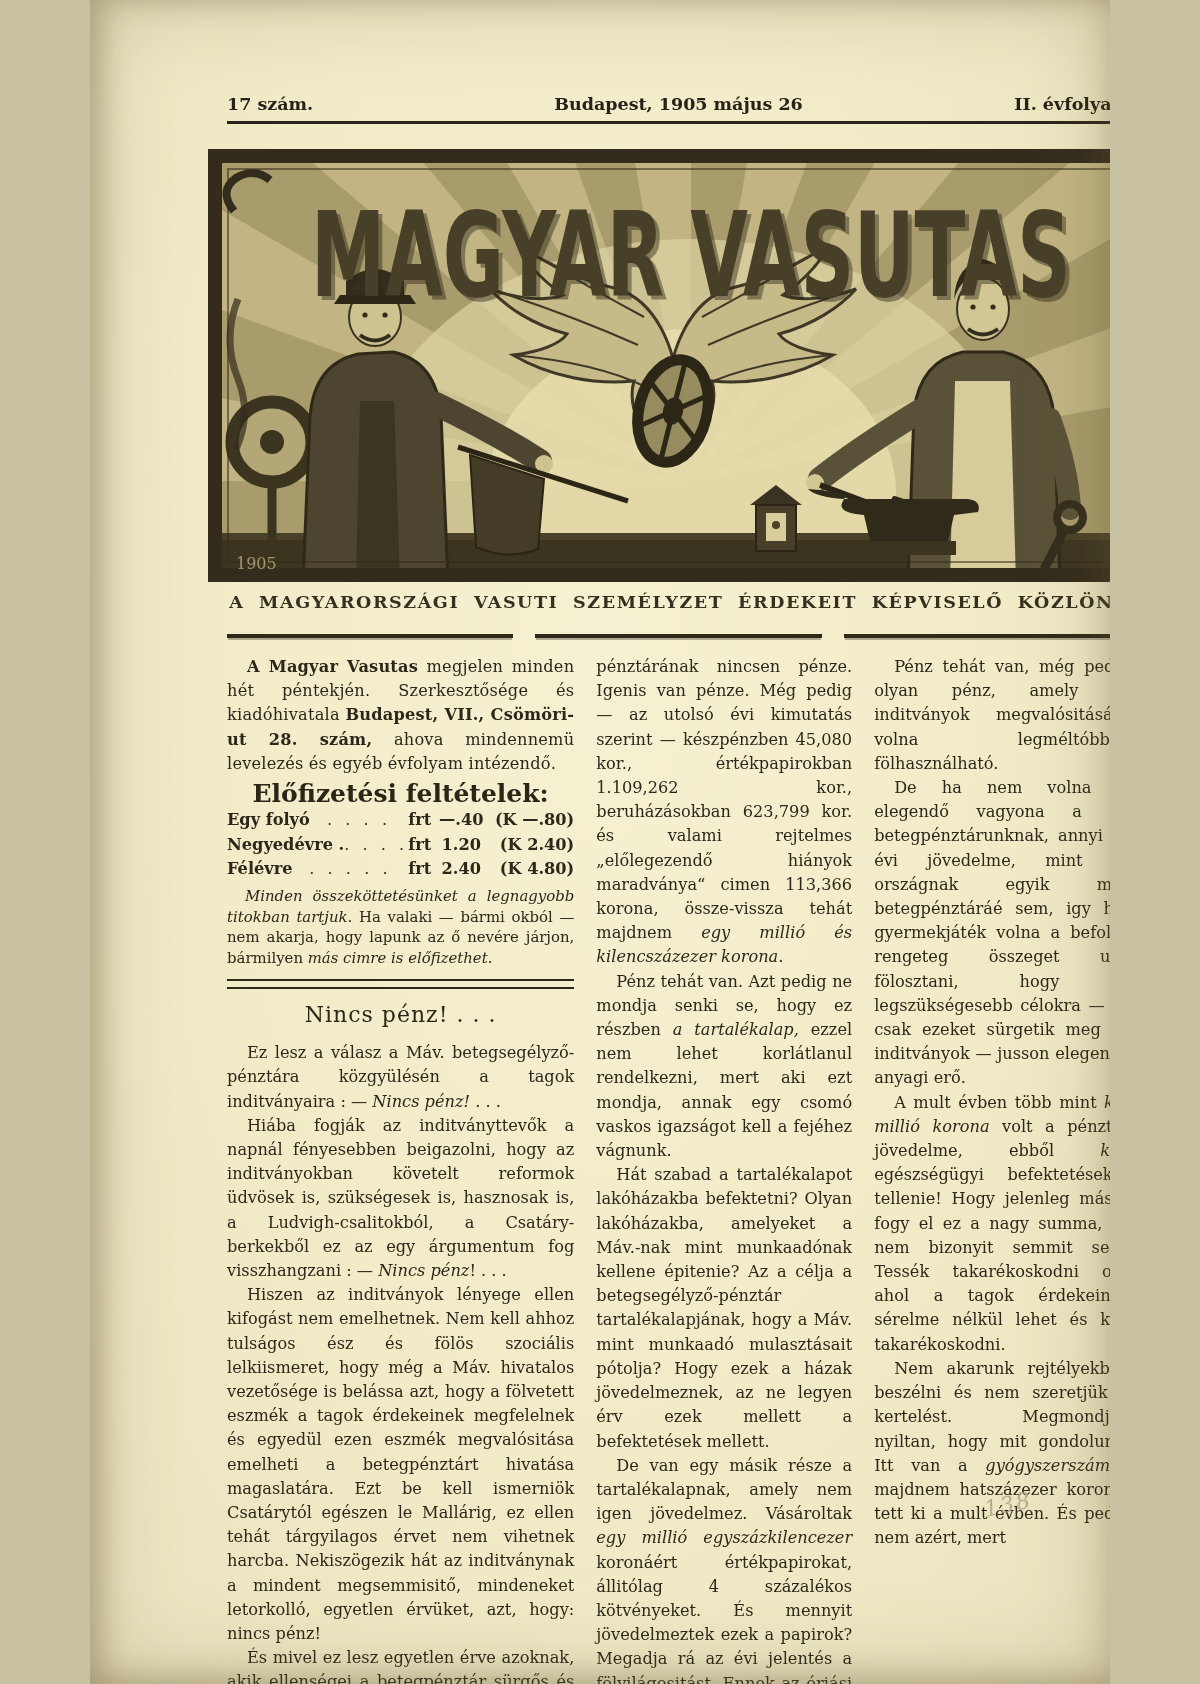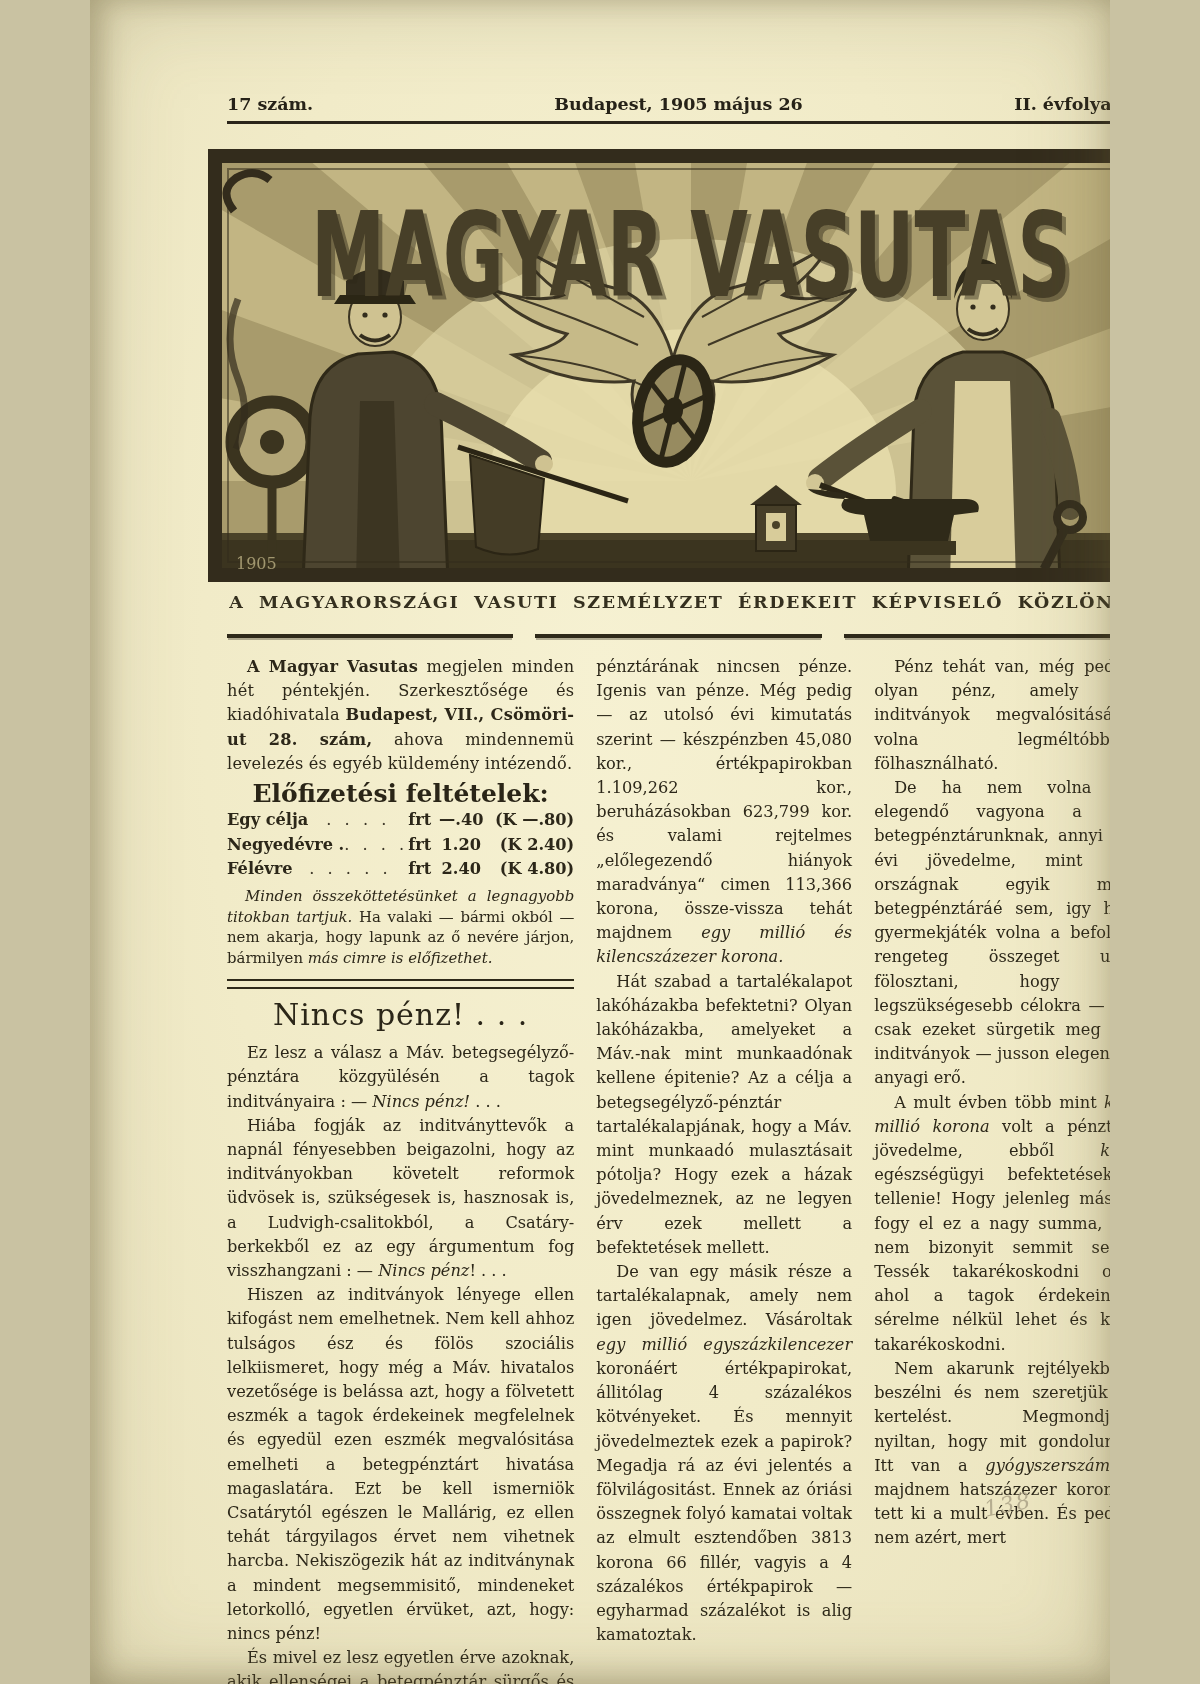--- a/index.html
+++ b/index.html
@@ -48,21 +48,21 @@
   .rl{white-space:nowrap;}
   .rd{flex:1;text-align:center;font-weight:normal;letter-spacing:4px;overflow:hidden;white-space:nowrap;color:#3a3425;}
   .ru{width:28px;text-align:left;}
   .ra{width:50px;text-align:center;}
   .rk{width:88px;text-align:right;white-space:pre;}
   .secrecy{font-size:14.9px;line-height:20.8px;}
   .secrecy .bp{text-indent:18px;}
   .double-rule{height:6px;border-top:2px solid #2e2919;border-bottom:2px solid #2e2919;margin:10px 0 14px;}
   .article-title{
     margin:8px 0 14px;text-align:center;font-weight:normal;
-    font-size:30px;letter-spacing:1px;color:#2b2618;
+    font-size:22px;letter-spacing:1px;color:#2b2618;
   }
   
   .pencil-note{
     position:absolute;right:78px;top:1492px;transform:rotate(-12deg);
     font-style:italic;font-size:22px;color:#a89f84;letter-spacing:2px;opacity:.8;
   }
 </style>
 </head>
 <body>
 
@@ -194,26 +194,26 @@
   <div class="col-rules">
       <i></i>
       <i></i>
       <i></i>
     </div>
 
   <div class="columns">
 
     <div class="col">
       <div class="info-block">
-          <p class="bp ind"><span class="bd">A Magyar Vasutas</span><span> megjelen minden hét péntekjén. Szerkesztősége és kiadóhivatala </span><span class="bd">Budapest, VII., Csömöri-ut 28. szám,</span><span> ahova mindennemü levelezés és egyéb küldemény intézendő.</span></p>
+          <p class="bp ind"><span class="bd">A Magyar Vasutas</span><span> megjelen minden hét péntekjén. Szerkesztősége és kiadóhivatala </span><span class="bd">Budapest, VII., Csömöri-ut 28. szám,</span><span> ahova mindennemü levelezés és egyéb évfolyam intézendő.</span></p>
         </div>
       <h3 class="sub-head">Előfizetési feltételek:</h3>
       <div class="rates">
           <div class="rate-row">
-            <span class="rl">Egy célja</span>
+            <span class="rl">Egy folyó</span>
             <span class="rd">. . . .</span>
             <span class="ru">frt</span>
             <span class="ra">—.40</span>
             <span class="rk">(K —.80)</span>
           </div>
           <div class="rate-row">
             <span class="rl">Negyedévre .</span>
             <span class="rd">. . . .</span>
             <span class="ru">frt</span>
             <span class="ra">1.20</span>
@@ -236,20 +236,21 @@
           <p class="bp ind"><span>Ez lesz a válasz a Máv. betegsegélyző-pénztára közgyülésén a tagok inditványaira : — </span><span class="it">Nincs pénz!</span><span> . . .</span></p>
           <p class="bp ind"><span>Hiába fogják az inditványttevők a napnál fényesebben beigazolni, hogy az inditványokban követelt reformok üdvösek is, szükségesek is, hasznosak is, a Ludvigh-csalitokból, a Csatáry-berkekből ez az egy árgumentum fog visszhangzani : — </span><span class="it">Nincs pénz</span><span>! . . .</span></p>
           <p class="bp ind"><span>Hiszen az inditványok lényege ellen kifogást nem emelhetnek. Nem kell ahhoz tulságos ész és fölös szociális lelkiismeret, hogy még a Máv. hivatalos vezetősége is belássa azt, hogy a fölvetett eszmék a tagok érdekeinek megfelelnek és egyedül ezen eszmék megvalósitása emelheti a betegpénztárt hivatása magaslatára. Ezt be kell ismerniök Csatárytól egészen le Mallárig, ez ellen tehát tárgyilagos érvet nem vihetnek harcba. Nekiszögezik hát az inditványnak a mindent megsemmisitő, mindeneket letorkolló, egyetlen érvüket, azt, hogy: nincs pénz!</span></p>
           <p class="bp ind"><span>És mivel ez lesz egyetlen érve azoknak, akik ellenségei a betegpénztár sürgős és célravezető reformjának, jó lesz vele e helyen is szembe nézni.</span></p>
         </div>
     </div>
 
     <div class="col">
       <div>
           <p class="bp"><span>pénztárának nincsen pénze. Igenis van pénze. Még pedig — az utolsó évi kimutatás szerint — készpénzben 45,080 kor., értékpapirokban 1.109,262 kor., beruházásokban 623,799 kor. és valami rejtelmes „előlegezendő hiányok maradványa“ cimen 113,366 korona, össze-vissza tehát majdnem </span><span class="it">egy millió és kilencszázezer korona.</span></p>
+          <p class="bp ind"><span>Pénz tehát van. Azt pedig ne mondja senki se, hogy ez részben </span><span class="it">a tartalékalap,</span><span> ezzel nem lehet korlátlanul rendelkezni, mert aki ezt mondja, annak egy csomó vaskos igazságot kell a fejéhez vágnunk.</span></p>
           <p class="bp ind"><span>Hát szabad a tartalékalapot lakóházakba befektetni? Olyan lakóházakba, amelyeket a Máv.-nak mint munkaadónak kellene épitenie? Az a célja a betegsegélyző-pénztár tartalékalapjának, hogy a Máv. mint munkaadó mulasztásait pótolja? Hogy ezek a házak jövedelmeznek, az ne legyen érv ezek mellett a befektetések mellett.</span></p>
           <p class="bp ind"><span>De van egy másik része a tartalékalapnak, amely nem igen jövedelmez. Vásároltak </span><span class="it">egy millió egyszázkilencezer</span><span> koronáért értékpapirokat, állitólag 4 százalékos kötvényeket. És mennyit jövedelmeztek ezek a papirok? Megadja rá az évi jelentés a fölvilágositást. Ennek az óriási összegnek folyó kamatai voltak az elmult esztendőben 3813 korona 66 fillér, vagyis a 4 százalékos értékpapirok — egyharmad százalékot is alig kamatoztak.</span></p>
         </div>
     </div>
 
     <div class="col">
       <div>
           <p class="bp ind"><span>Pénz tehát van, még pedig olyan pénz, amely az inditványok megvalósitására volna legméltóbban fölhasználható.</span></p>
           <p class="bp ind"><span>De ha nem volna is elegendő vagyona a mi betegpénztárunknak, annyi az évi jövedelme, mint az országnak egyik más betegpénztáráé sem, igy hát gyermekjáték volna a befolyó rengeteg összeget ugy fölosztani, hogy a legszükségesebb célokra — és csak ezeket sürgetik meg az inditványok — jusson elegendő anyagi erő.</span></p>
           <p class="bp ind"><span>A mult évben több mint </span><span class="it">két millió korona</span><span> volt a pénztár jövedelme, ebből </span><span class="it">kell</span><span> egészségügyi befektetésekre tellenie! Hogy jelenleg másra fogy el ez a nagy summa, az nem bizonyit semmit sem. Tessék takarékoskodni ott, ahol a tagok érdekeinek sérelme nélkül lehet és kell takarékoskodni.</span></p>

